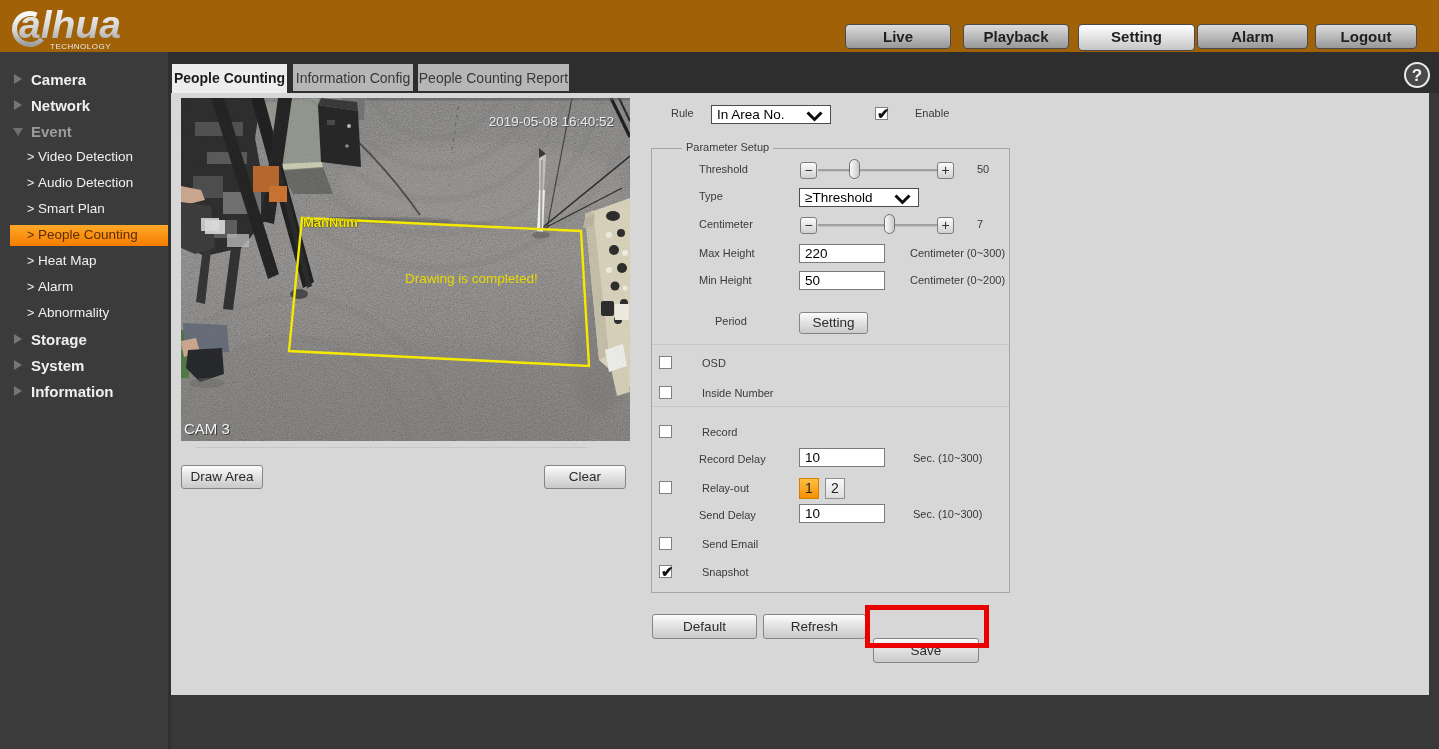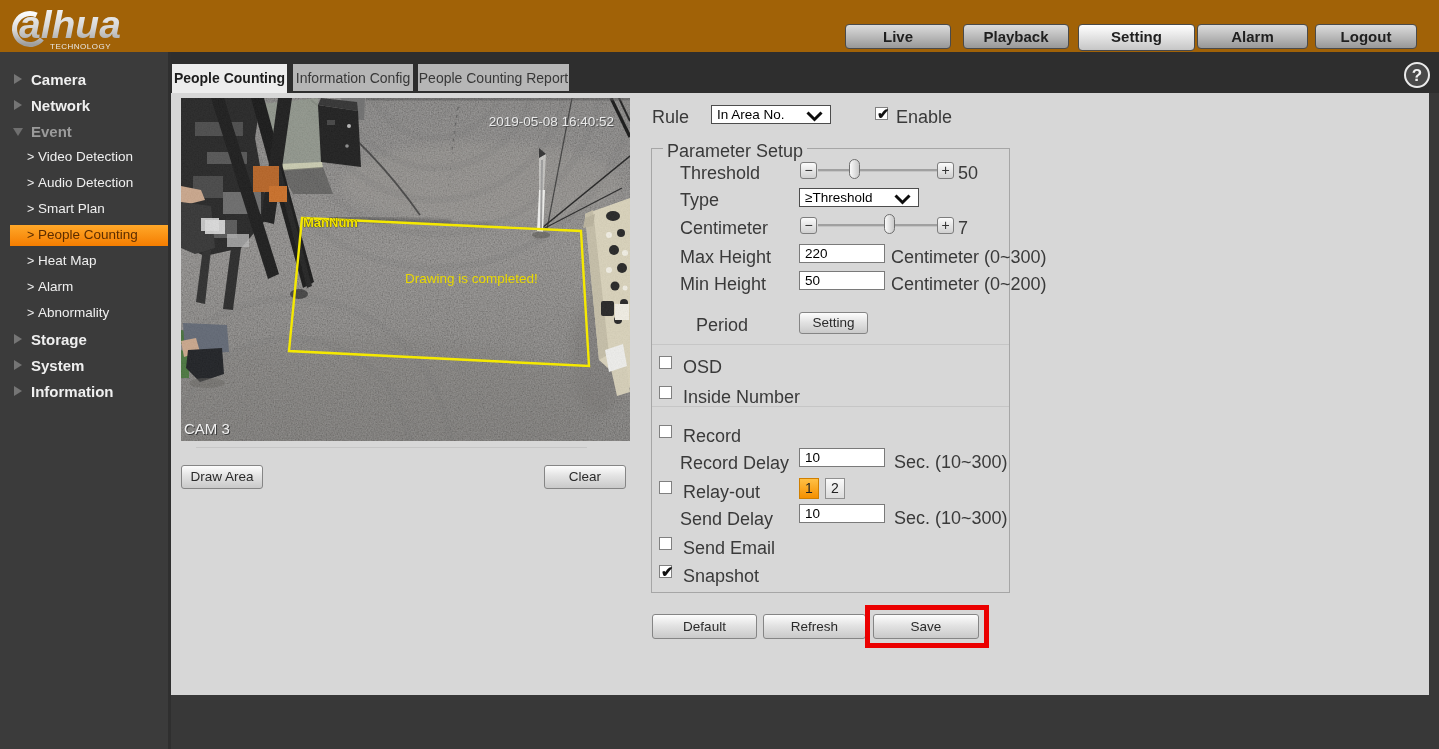--- a/index.html
+++ b/index.html
@@ -21,21 +21,21 @@
 #pcbar { position:absolute; left:10px; top:225px; width:158px; height:21px;
   background:linear-gradient(#ffa829,#f57d00); }
 #content { position:absolute; left:171px; top:93px; width:1258px; height:602px; background:#d7d7d7; }
 .ctab { position:absolute; top:64px; height:29px; font-size:14px; text-align:center; line-height:28px; white-space:nowrap; }
 .ctab.on { background:#ededed; color:#1c1c1c; font-weight:bold; }
 .ctab.off { background:#b6b6b6; color:#383838; }
 #help { position:absolute; left:1404px; top:62px; width:26px; height:26px; border-radius:50%;
   border:2px solid #ebebeb; background:#4a4a4a; color:#f5f5f5; font-size:17px; font-weight:bold;
   text-align:center; line-height:23px; }
 
-.lbl { position:absolute; font-size:18px; color:#3a3a3a; }
+.lbl { position:absolute; font-size:11px; color:#3a3a3a;margin-left:19px; }
 .inp { position:absolute; height:19px; border:1px solid #7a7a7a; background:#fff;
   font-size:13.5px; color:#000; padding-left:5px; line-height:17px; }
 .sel { position:absolute; height:19px; border:1px solid #4d4d4d; background:#fff;
   font-size:13.5px; color:#000; padding-left:5px; line-height:17px; }
 .sel svg.v { position:absolute; right:7px; top:5px; }
 .cb { position:absolute; width:13px; height:13px; background:#fff; border:1px solid #808080; }
 .cb .ck { position:absolute; left:1px; top:-3px; font-size:15px; font-weight:bold; color:#111; }
 .btn { position:absolute; border:1px solid #858585; border-radius:3px;
   background:linear-gradient(#fdfdfd 0%,#e3e3e3 45%,#c9c9c9 100%);
   font-size:13.5px; color:#2a2a2a; text-align:center; }
@@ -306,14 +306,14 @@
 
 <div class="cb" style="left:659px;top:537px"></div>
 <div class="lbl" style="left:683px;top:538px">Send Email</div>
 <div class="cb" style="left:659px;top:565px">
     <span class="ck">✔</span>
   </div>
 <div class="lbl" style="left:683px;top:566px">Snapshot</div>
 
 <div class="btn" style="left:652px;top:614px;width:105px;height:25px;line-height:23px">Default</div>
 <div class="btn" style="left:763px;top:614px;width:103px;height:25px;line-height:23px">Refresh</div>
-<div class="btn" style="left:873px;top:614px;width:106px;height:25px;line-height:23px">Save</div>
+<div class="btn" style="left:873px;top:638px;width:106px;height:25px;line-height:23px">Save</div>
 <div class="abs" style="left:865px;top:605px;width:124px;height:43px;border:5px solid #eb0000"></div>
 
 </body></html>

